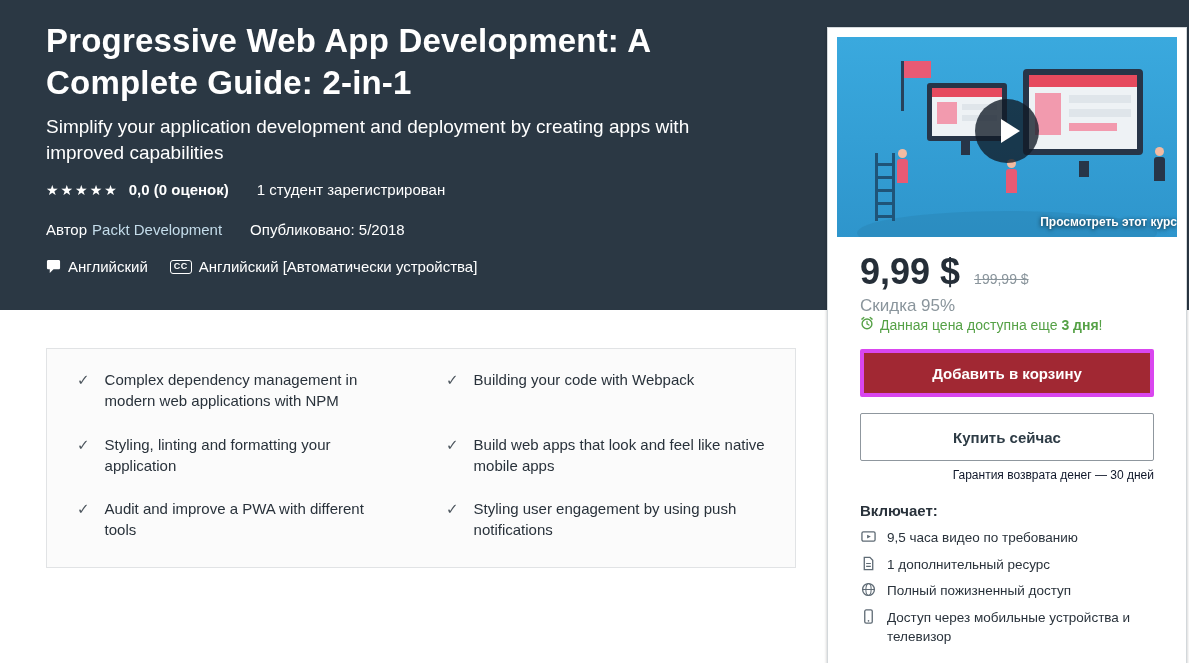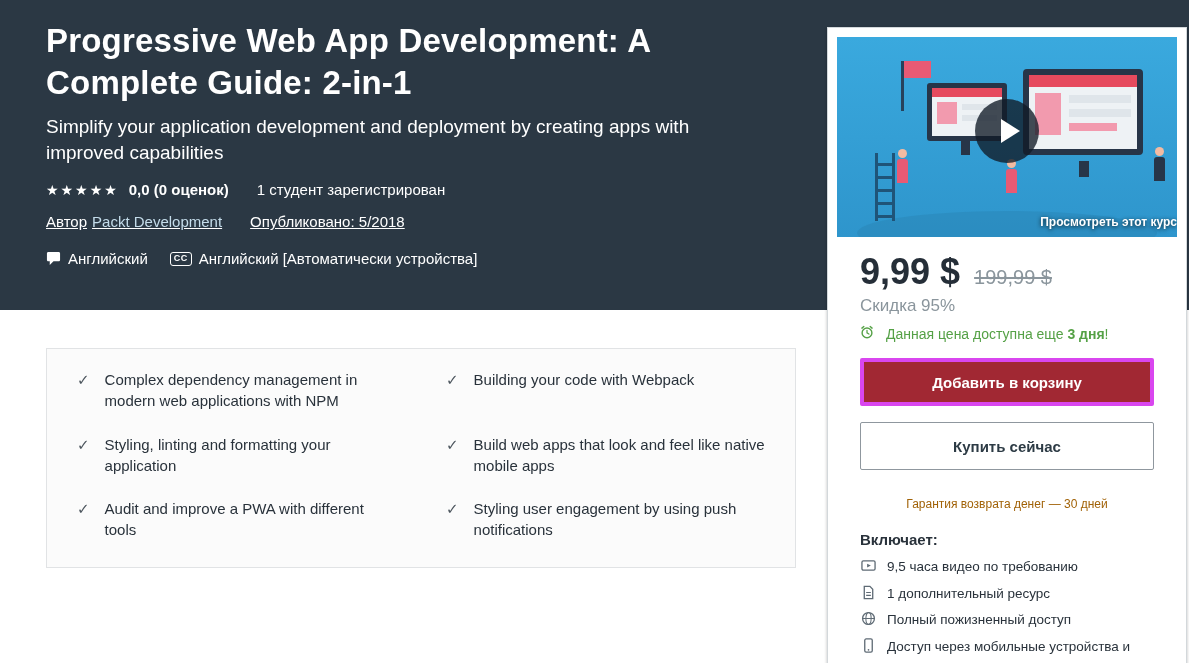--- a/index.html
+++ b/index.html
@@ -25,21 +25,21 @@
   }
   .hero .subtitle {
     margin-top: 11px; font-size: 19px; line-height: 1.35;
     max-width: 715px; font-weight: 400;
   }
   .meta-row { display: flex; align-items: center; font-size: 15px; }
   .rating-row { margin-top: 16px; }
   .stars { color: #ffffff; font-size: 14px; letter-spacing: 2px; margin-right: 10px; }
   .rating-text { font-weight: 700; }
   .students { margin-left: 28px; }
-  .author-row { margin-top: 15px; text-decoration: underline; }
+  .author-row { margin-top: 23px; }
   .author-link { color: #c4dcea; text-decoration: none; margin-left: 5px; cursor: pointer; }
   .published { margin-left: 28px; }
   .lang-row { margin-top: 20px; }
   .bubble-icon { display: inline-flex; margin-right: 7px; }
   .cc-badge {
     display: inline-block; margin: 0 7px 0 22px;
     border: 1.5px solid #fff; border-radius: 3px;
     font-size: 9px; font-weight: 700; letter-spacing: .5px;
     padding: 1px 3px; line-height: 1.1;
   }
@@ -116,32 +116,32 @@
   }
   .preview-label {
     position: absolute; bottom: 8px; left: 0; width: 100%;
     text-align: right; color: #fff; font-size: 12px; font-weight: 700;
     text-shadow: 0 1px 4px rgba(0,0,0,.8); z-index: 3;
   }
 
   .card-body { padding: 0 32px; }
   .price-row { display: flex; align-items: baseline; margin-top: 14px; }
   .price { font-size: 36px; font-weight: 700; color: #252e38; }
-  .old-price { font-size: 20px; color: #8a959c; text-decoration: line-through; margin-left: 14px; }
+  .old-price { font-size: 14px; color: #8a959c; text-decoration: line-through; margin-left: 14px; }
   .discount { font-size: 17px; color: #8a959c; margin-top: 3px; }
-  .deadline { display: flex; align-items: center; gap: 12px; margin-top: 9px; font-size: 14px; color: #55a146; }
+  .deadline { display: flex; align-items: center; gap: 6px; font-size: 14px; color: #55a146; }
   .deadline b { font-weight: 700; }
   .btn {
     display: block; width: 100%; height: 48px; margin-top: 16px;
     font-family: inherit; font-size: 15px; font-weight: 700;
     border-radius: 2px; cursor: pointer;
   }
   .btn-cart { background: #a12833; color: #fff; border: 4px solid #d946ef; }
   .btn-buy { background: #fff; color: #2d3b45; border: 1px solid #8f979e; }
-  .guarantee { text-align: center; font-size: 12px; color: #a16207; margin-top: 27px; }
+  .guarantee { text-align: right; font-size: 12px; color: #0f172a; margin-top: 7px; }
   .includes { margin-top: 20px; }
   .inc-title { font-size: 15px; font-weight: 700; color: #29323b; margin-bottom: 9px; }
   .inc-item { display: flex; align-items: flex-start; gap: 10px; font-size: 13.5px; color: #29323b; line-height: 1.45; margin: 7px 0; }
   .inc-icon { color: #5f6b75; flex: 0 0 17px; display: inline-flex; justify-content: center; margin-top: 1px; }
 </style>
 </head>
 <body>
 
 <header class="hero">
   <h1>Progressive Web App Development: A Complete Guide: 2-in-1</h1>

